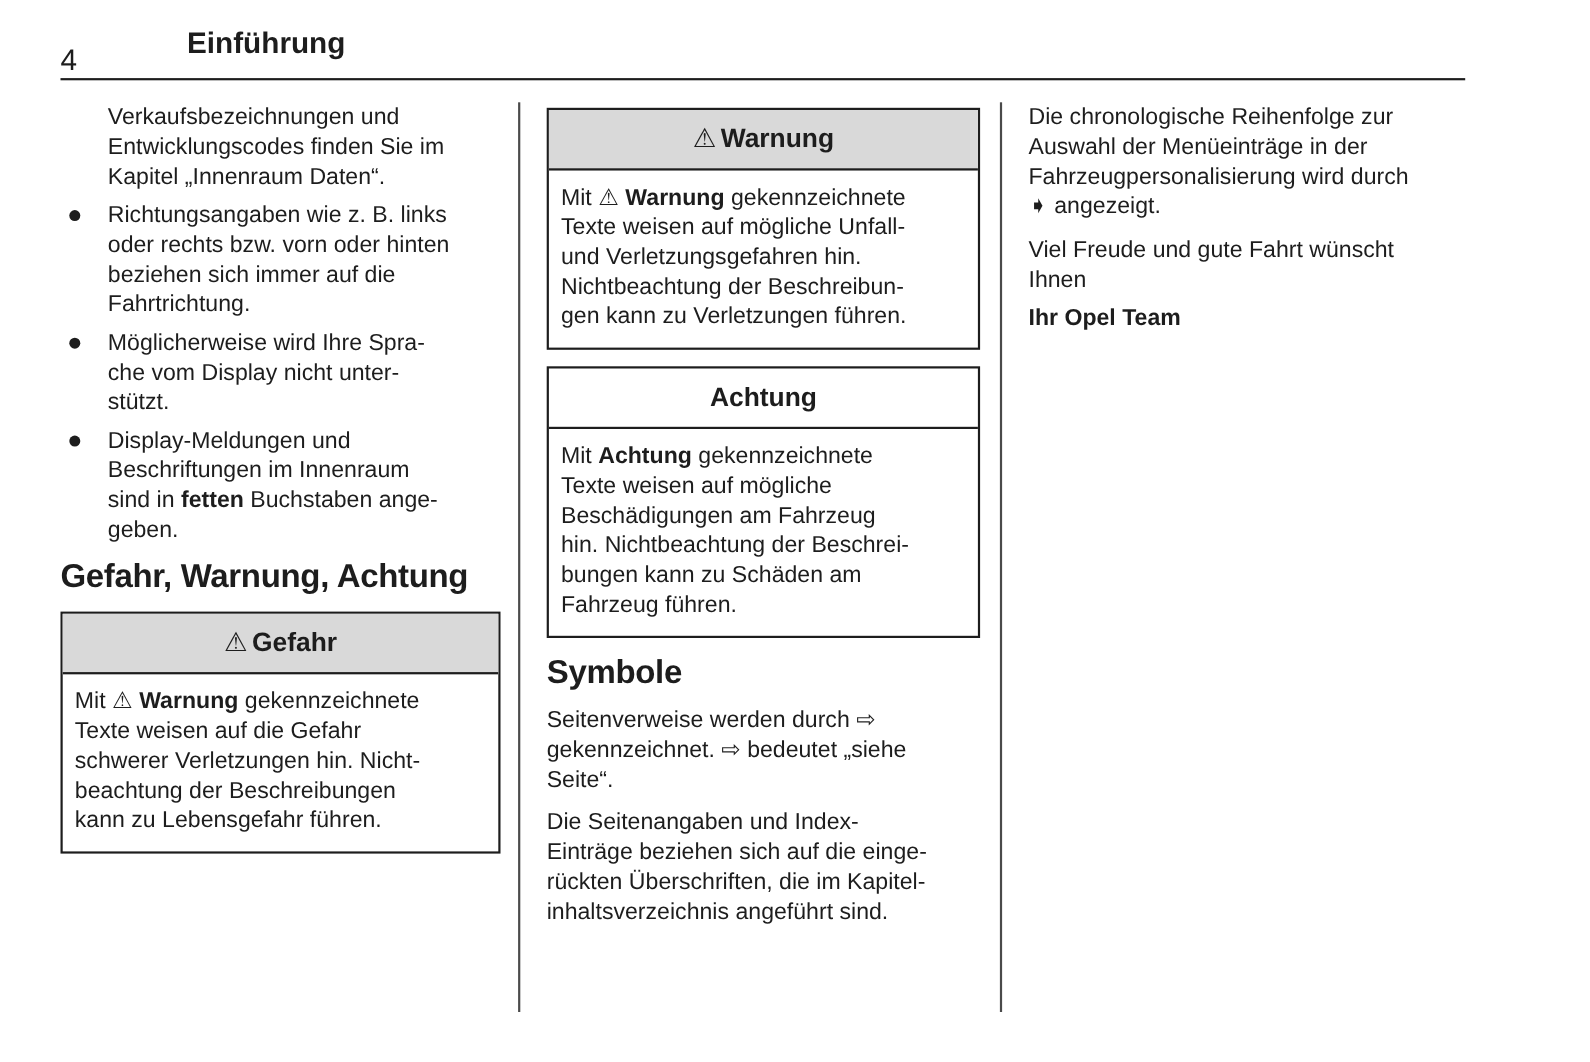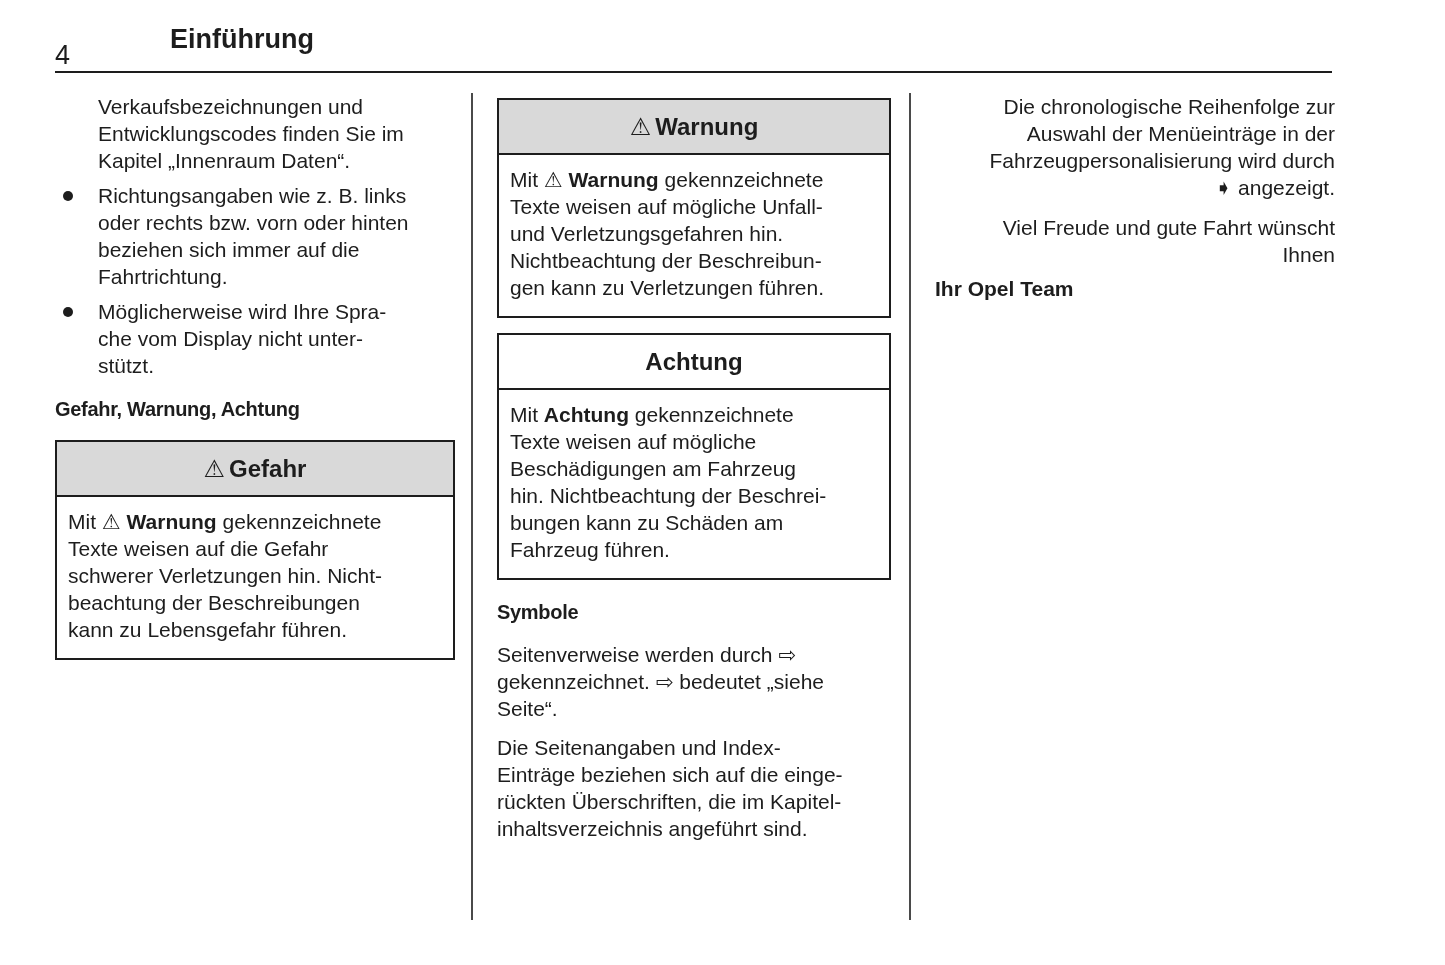--- a/index.html
+++ b/index.html
@@ -45,21 +45,21 @@
     position:relative;padding-left:43px;margin:0 0 8px 0;
   }
   .dot{
     position:absolute;left:8px;top:9px;
     width:10px;height:10px;border-radius:50%;background:#1d1d1d;
   }
   .btext{white-space:pre-line;text-align:right;}
   b{font-weight:bold;}
   .section-heading{
     margin:14px 0 15px 0;
-    font-size:20px;line-height:32px;font-weight:bold;
+    font-size:30px;line-height:32px;font-weight:bold;
     letter-spacing:-0.3px;
   }
   
   .warnbox{
     border:2px solid #1d1d1d;
     margin:0 0 15px 0;
     background:#ffffff;
   }
   .warnbox-header{
     height:53px;
@@ -69,21 +69,21 @@
   }
   .warnbox-header.gray{background:#d9d9d9;}
   .tri{margin-right:4px;font-weight:bold;}
   .warnbox-body{
     padding:11px 12px 15px 11px;
     white-space:pre-line;
   }
   .col2 .warnbox:first-child{margin-top:5px;}
   .symbole-heading{margin:16px 0 13px 0;}
   .col2 .para{margin-bottom:12px;}
-  .col3 .para{margin-bottom:13px;text-align:right;}
+  .col3 .para{margin-bottom:13px;}
   .col3 .signoff{margin-bottom:7px;}
   .team{font-weight:bold;white-space:pre-line;margin:0;}
 </style>
 </head>
 <body>
 
 <div class="page">
 
   <span class="pagenum">4</span>
   <span class="pagetitle">Einführung</span>
@@ -99,20 +99,24 @@
 
     <div class="bullet"><span class="dot"></span><span class="btext">Richtungsangaben wie z. B. links
 oder rechts bzw. vorn oder hinten
 beziehen sich immer auf die
 Fahrtrichtung.</span></div>
 
     <div class="bullet"><span class="dot"></span><span class="btext">Möglicherweise wird Ihre Spra-
 che vom Display nicht unter-
 stützt.</span></div>
 
+    <div class="bullet"><span class="dot"></span><span class="btext"><span>Display-Meldungen und
+Beschriftungen im Innenraum
+sind in </span><b>fetten</b><span> Buchstaben ange-
+geben.</span></span></div>
 
     <h2 class="section-heading">Gefahr, Warnung, Achtung</h2>
 
     <div class="warnbox">
       <div class="warnbox-header gray">
           <span class="tri">⚠</span>
           <span>Gefahr</span>
         </div>
       <div class="warnbox-body"><span>Mit </span><b>⚠ Warnung</b><span> gekennzeichnete
 Texte weisen auf die Gefahr

